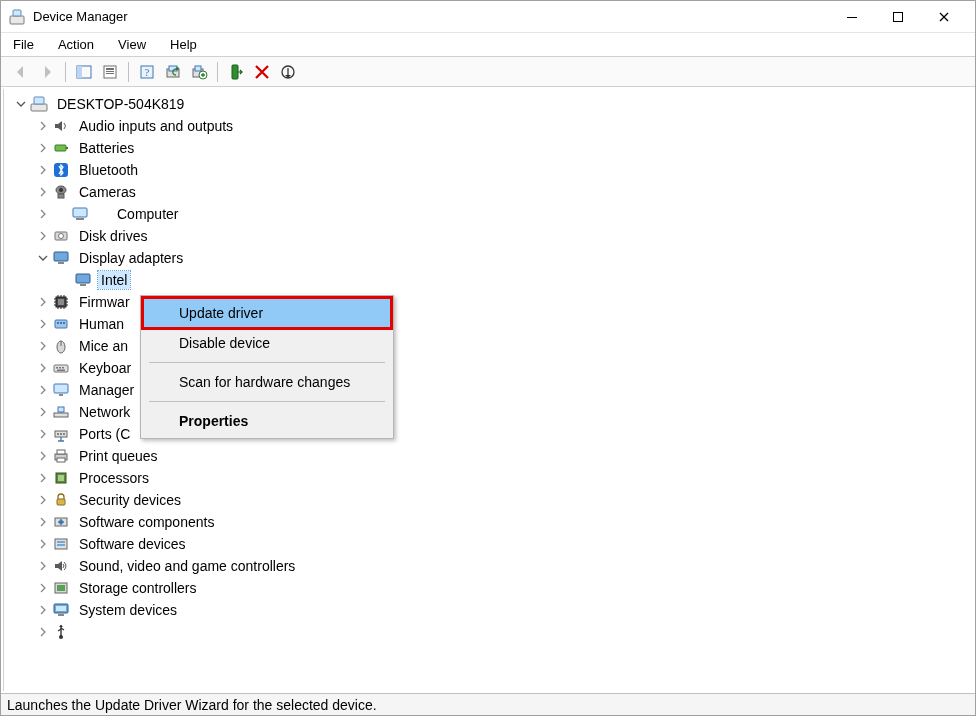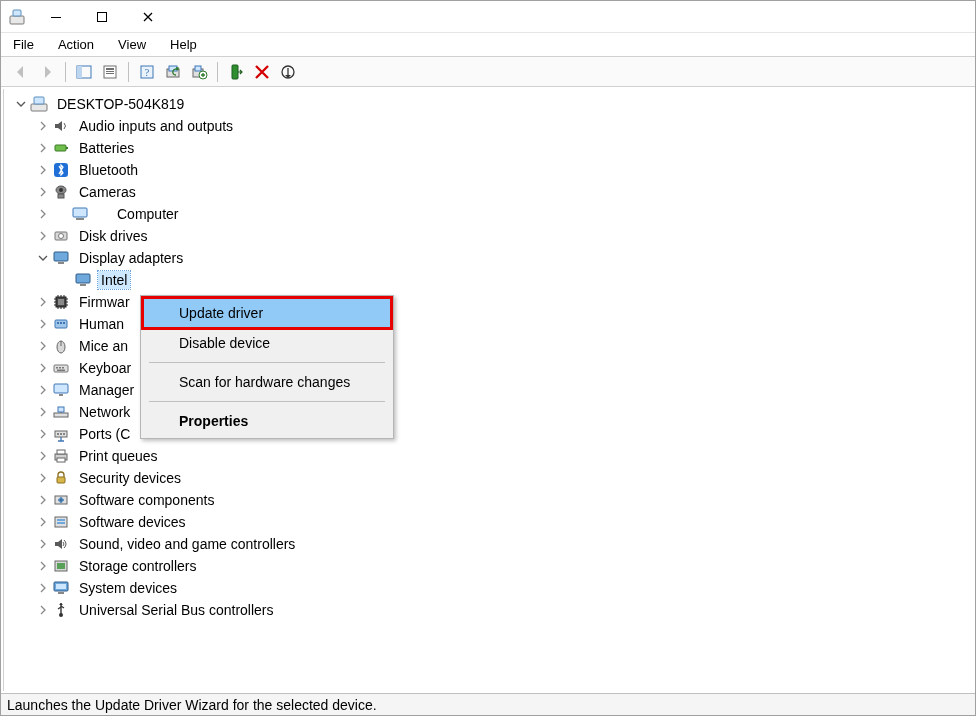--- a/index.html
+++ b/index.html
@@ -147,20 +147,21 @@
 </head>
 <body>
 
 <div class="titlebar">
   <span class="app-icon">
     <svg width="16" height="16" viewBox="0 0 16 16">
       <rect x="1" y="7" width="14" height="8" rx="1" fill="#e8e8e8" stroke="#7a7a7a"></rect>
       <rect x="4" y="1" width="8" height="6" rx="1" fill="#cfe6ff" stroke="#5a8fbd"></rect>
     </svg>
   </span>
+  <span class="title">Device Manager</span>
   <div class="win-controls">
     <div class="wc">
       <svg width="12" height="12" viewBox="0 0 12 12">
           <rect x="1" y="6" width="10" height="1" fill="#000"></rect>
         </svg>
     </div>
     <div class="wc">
       <svg width="12" height="12" viewBox="0 0 12 12">
           <rect x="1.5" y="1.5" width="9" height="9" fill="none" stroke="#000"></rect>
         </svg>
@@ -499,20 +500,34 @@
       <span class="node-label">Print queues</span>
     </div>
     <div class="tree-row" style="padding-left: 24px;">
       <span class="expander">
         <svg width="10" height="10" viewBox="0 0 10 10">
           <path d="M3 1 L7 5 L3 9" fill="none" stroke="#888" stroke-width="1.3"></path>
         </svg>
       </span>
       <span class="node-icon">
         <svg width="18" height="18" viewBox="0 0 18 18">
+          <rect x="4" y="4" width="10" height="10" fill="#5b8a3c" stroke="#355522"></rect>
+          <rect x="6" y="6" width="6" height="6" fill="#a5cf88"></rect>
+        </svg>
+      </span>
+      <span class="node-label">Processors</span>
+    </div>
+    <div class="tree-row" style="padding-left: 24px;">
+      <span class="expander">
+        <svg width="10" height="10" viewBox="0 0 10 10">
+          <path d="M3 1 L7 5 L3 9" fill="none" stroke="#888" stroke-width="1.3"></path>
+        </svg>
+      </span>
+      <span class="node-icon">
+        <svg width="18" height="18" viewBox="0 0 18 18">
           <rect x="5" y="8" width="8" height="6" rx="1" fill="#d8b74a" stroke="#8a6c1e"></rect>
           <path d="M6 8 V6 a3 3 0 0 1 6 0 V8" fill="none" stroke="#8a6c1e" stroke-width="1.3"></path>
         </svg>
       </span>
       <span class="node-label">Security devices</span>
     </div>
     <div class="tree-row" style="padding-left: 24px;">
       <span class="expander">
         <svg width="10" height="10" viewBox="0 0 10 10">
           <path d="M3 1 L7 5 L3 9" fill="none" stroke="#888" stroke-width="1.3"></path>
@@ -592,21 +607,20 @@
         </svg>
       </span>
       <span class="node-icon">
         <svg width="18" height="18" viewBox="0 0 18 18">
           <path d="M9 2 L9 14" stroke="#333" stroke-width="1.4"></path>
           <circle cx="9" cy="14" r="2" fill="#333"></circle>
           <path d="M9 6 L6 8 M9 5 L12 7" stroke="#333" stroke-width="1.2"></path>
           <path d="M7 2 L9 0 L11 2 Z" fill="#333" transform="translate(0,2)"></path>
         </svg>
       </span>
-      <span class="node-label">Universal Serial Bus controllers</span>
     </div>
   </div>
 
 <div class="context-menu" id="ctx-menu">
     <div class="cm-item highlight">Update driver</div>
     <div class="cm-item">Disable device</div>
     <div class="cm-sep"></div>
     <div class="cm-item">Scan for hardware changes</div>
     <div class="cm-sep"></div>
     <div class="cm-item bold">Properties</div>

